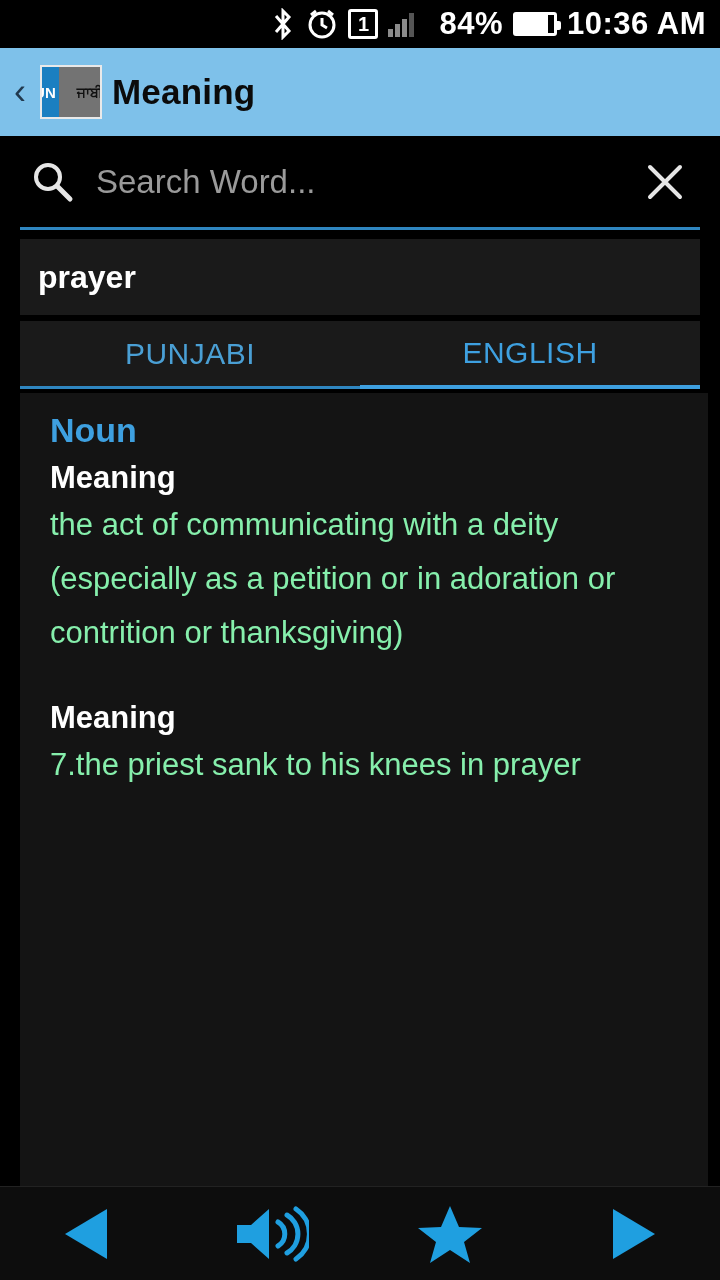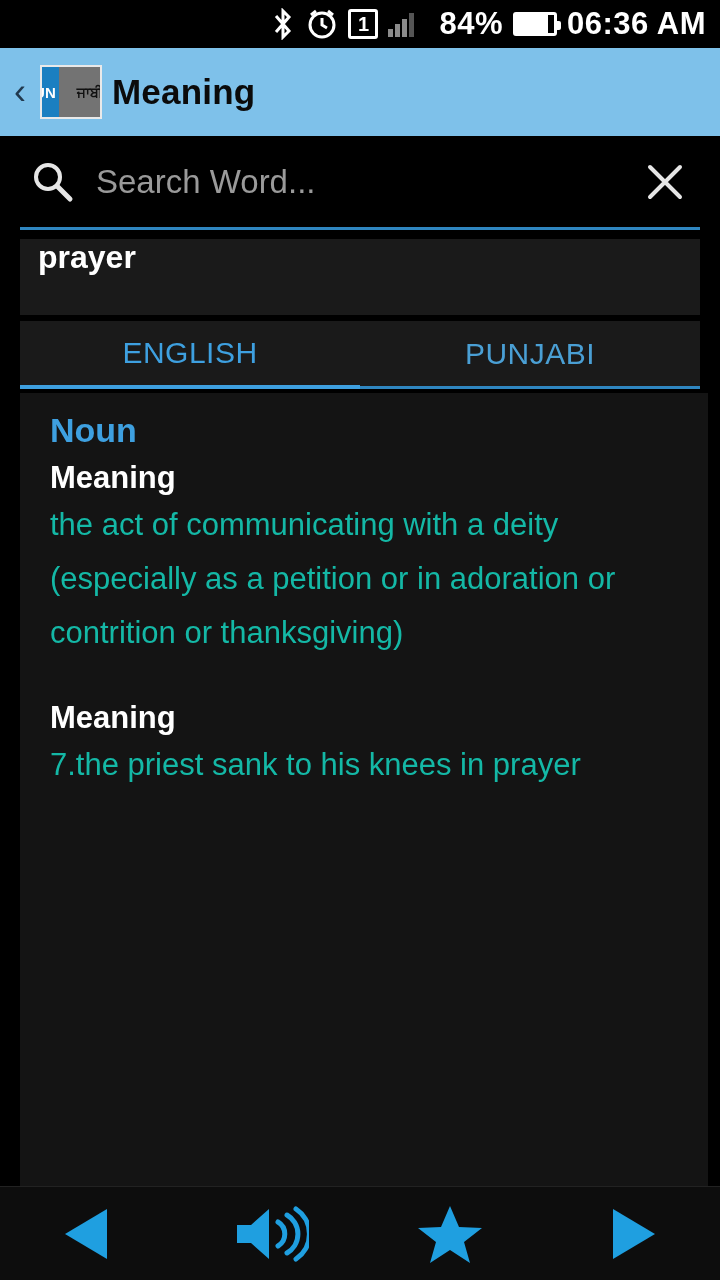--- a/index.html
+++ b/index.html
@@ -76,21 +76,21 @@
     flex: 1; background: transparent; border: 0; outline: none;
     color: #fff; font-size: 33px; font-family: "Liberation Sans", sans-serif;
     padding-left: 12px;
   }
   .search-input::placeholder { color: #9a9a9a; }
   .close-icon { width: 70px; display:flex; align-items:center; justify-content:center; }
 
   
   .wordstrip {
     background: #1a1a1a; margin: 9px 20px 0 20px; height: 76px;
-    display: flex; align-items: flex-start; padding-left: 18px;
+    display: flex; align-items: center; padding-left: 18px;
   }
   .wordstrip .word { color: #fff; font-size: 32px; font-weight: 700; }
 
   
   .tabs {
     display: flex; margin: 6px 20px 0 20px; background: #1a1a1a;
     height: 68px; border-bottom: 3px solid #2f86c0;
   }
   .tab {
     flex: 1; display: flex; align-items: center; justify-content: center;
@@ -100,21 +100,21 @@
 
   
   .content {
     margin: 4px 12px 0 20px; background: #141414; height: 810px;
     padding: 18px 30px 0 30px; overflow: hidden;
   }
   .pos {
     color: #3ea0e0; font-size: 34px; font-weight: 700; margin-bottom: 10px;
   }
   .sect-title { color: #fff; font-size: 31px; font-weight: 700; margin-bottom: 2px; }
-  .body-text { color: #14b8a6; font-size: 31px; line-height: 1.74; font-weight: 300; }
+  .body-text { color: #86efac; font-size: 31px; line-height: 1.74; font-weight: 300; }
   .block { margin-bottom: 40px; }
 
   
   .bottombar {
     position: absolute; left: 0; right: 0; bottom: 0;
     height: 94px; background: #0d0d0d;
     display: flex; align-items: center; justify-content: space-around;
     border-top: 1px solid #222;
   }
   .bottombar .btn { display: flex; align-items: center; justify-content: center; width: 160px; height: 94px; }
@@ -139,21 +139,21 @@
   <span class="sig">
       <i></i>
       <i></i>
       <i></i>
       <i></i>
     </span>
   <span class="status-battery-text">84%</span>
   <span class="batt">
       <b></b>
     </span>
-  <span class="status-clock">06:36 AM</span>
+  <span class="status-clock">10:36 AM</span>
 </div>
 
 <div class="appbar">
   <div class="back-chevron">‹</div>
   <div class="app-logo">
     <span class="left">PUN</span>
     <span class="right">ਜਾਬੀ</span>
   </div>
   <div class="appbar-title">Meaning</div>
 </div>
@@ -173,22 +173,22 @@
       </svg>
     </span>
   </div>
 </div>
 
 <div class="wordstrip">
   <span class="word">prayer</span>
 </div>
 
 <div class="tabs">
+  <div class="tab">PUNJABI</div>
   <div class="tab active">ENGLISH</div>
-  <div class="tab">PUNJABI</div>
 </div>
 
 <div class="content">
   <div class="pos">Noun</div>
 
   <div class="block">
     <div class="sect-title">Meaning</div>
     <div class="body-text">the act of communicating with a deity (especially as a petition or in adoration or contrition or thanksgiving)</div>
   </div>
 

